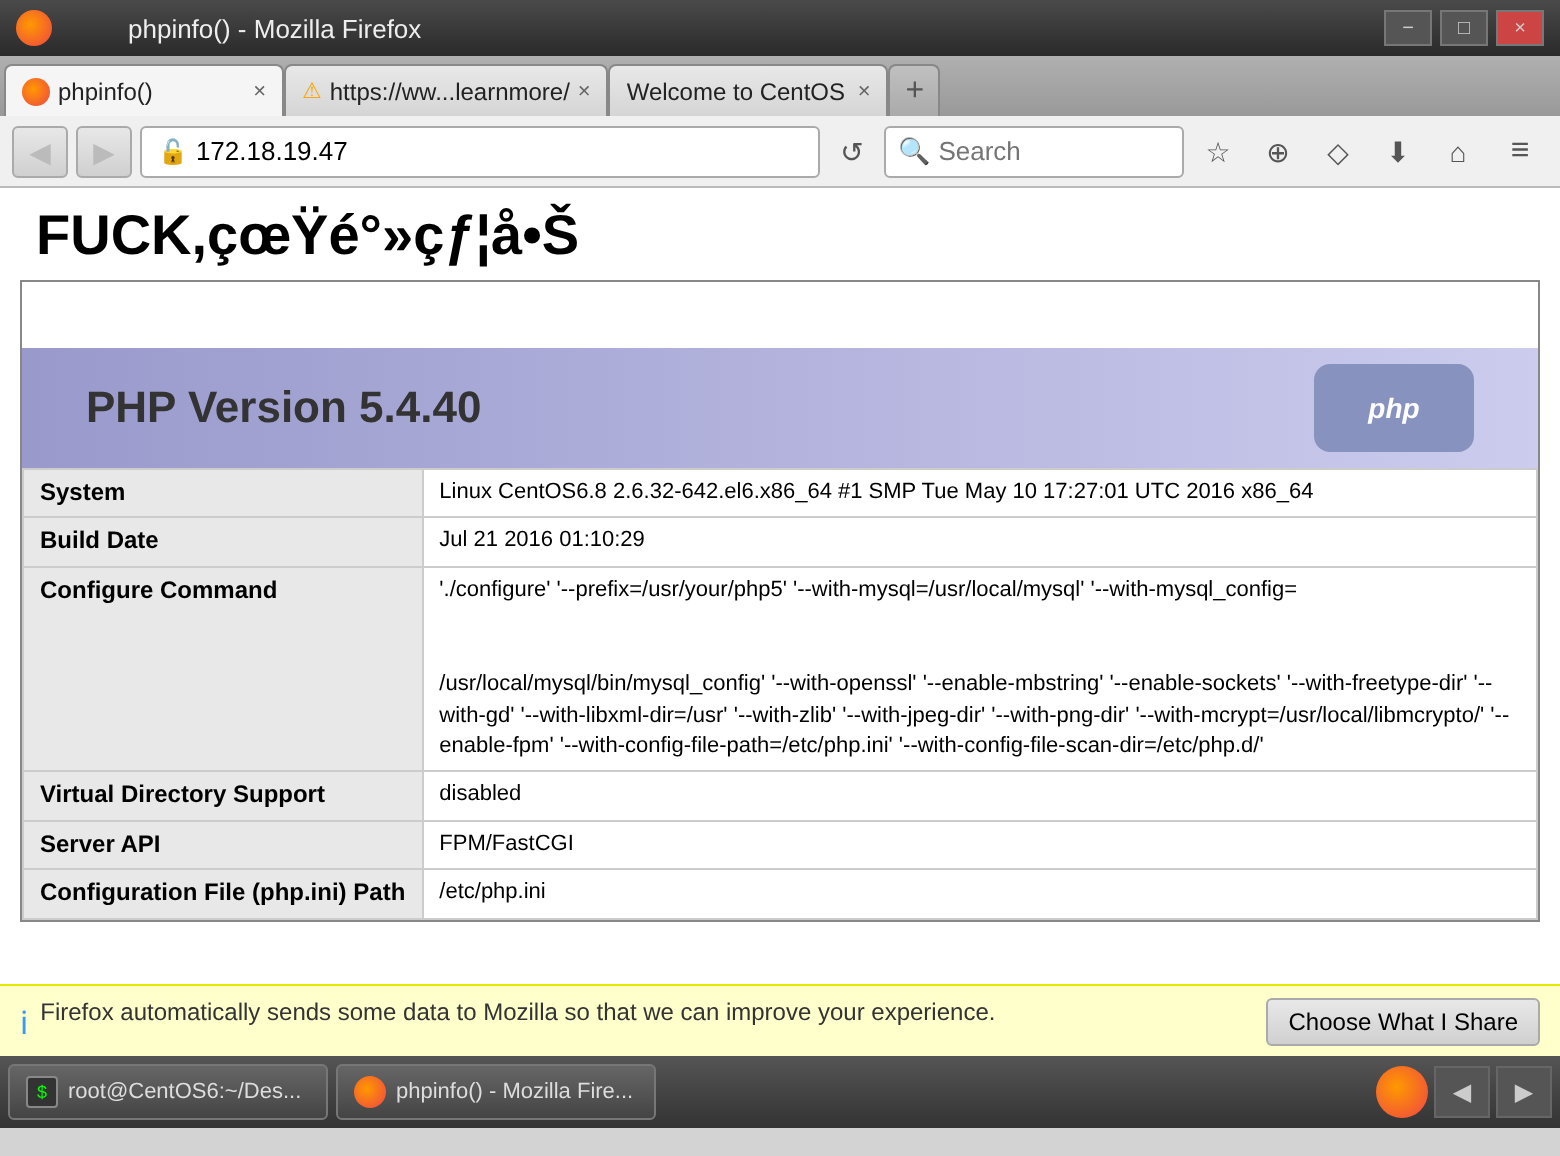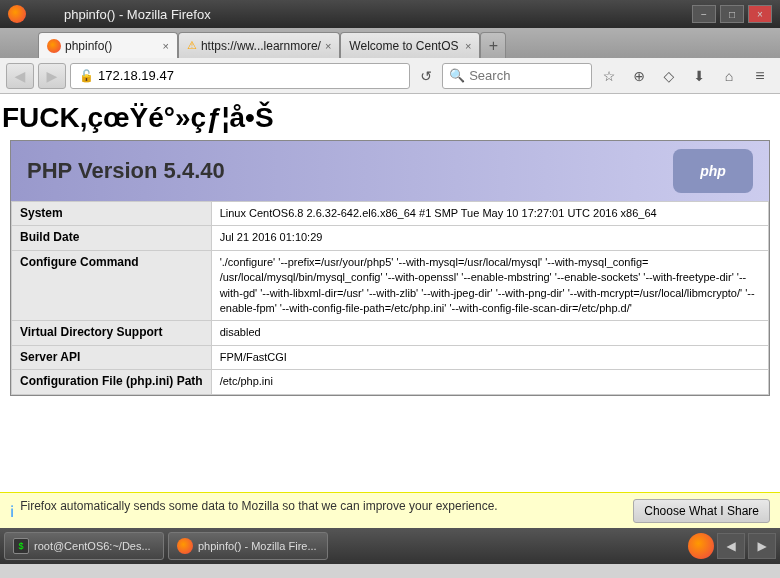--- a/index.html
+++ b/index.html
@@ -43,21 +43,20 @@
       padding: 0 8px;
       font-size: 12px;
       color: #222;
       gap: 4px;
       cursor: pointer;
       position: relative;
     }
     .tab.active {
       background: #f5f5f5;
       z-index: 2;
-      margin-left: 36px;
     }
     .tab-close { margin-left: auto; color: #666; font-size: 11px; cursor: pointer; }
     .tab-warning { color: orange; font-size: 11px; }
     .tab-new { width: 26px; height: 26px; background: linear-gradient(to bottom, #c0c0c0, #aaa); border: 1px solid #888; border-bottom: none; border-radius: 4px 4px 0 0; display: flex; align-items: center; justify-content: center; color: #555; font-size: 16px; cursor: pointer; }
 
     
     .navbar {
       background: #f0f0f0;
       border-bottom: 1px solid #bbb;
       height: 36px;
@@ -82,36 +81,37 @@
       background: white;
       overflow: hidden;
       position: relative;
     }
 
     
     .garbled-heading {
       font-size: 28px;
       font-weight: bold;
       color: black;
-      padding: 8px 10px 6px 2px;
+      padding: 8px 10px 6px 18px;
       background: white;
     }
 
     
     .phpinfo-container {
       margin: 0 10px 8px 10px;
       border: 1px solid #888;
     }
     .phpinfo-header {
       background: linear-gradient(to right, #9999cc, #ccccee);
-      padding: 10px 16px;
+      padding: 10px 32px;
       display: flex;
       align-items: center;
       justify-content: space-between;
       height: 60px;
+      margin-top: 33px;
     }
     .php-version-title {
       font-size: 22px;
       font-weight: bold;
       color: #333;
     }
     .php-logo {
       width: 80px;
       height: 44px;
       background: #8892bf;
@@ -276,21 +276,21 @@
         </tr>
 
         <tr>
           <td>Configure Command</td>
           <td style="position:relative;">
             <span style="font-size:11px;">
               './configure' '--prefix=/usr/your/php5' '--with-mysql=/usr/local/mysql' '--with-mysql_config=
             </span>
             
             
-            <span style="font-size:11px;display:block;">
+            <span style="font-size:11px;display:block;margin-top:32px;">
               /usr/local/mysql/bin/mysql_config' '--with-openssl' '--enable-mbstring' '--enable-sockets' '--with-freetype-dir' '--with-gd' '--with-libxml-dir=/usr' '--with-zlib' '--with-jpeg-dir' '--with-png-dir' '--with-mcrypt=/usr/local/libmcrypto/' '--enable-fpm' '--with-config-file-path=/etc/php.ini' '--with-config-file-scan-dir=/etc/php.d/'
             </span>
           </td>
         </tr>
 
         <tr>
           <td>Virtual Directory Support</td>
           <td>disabled</td>
         </tr>
 

